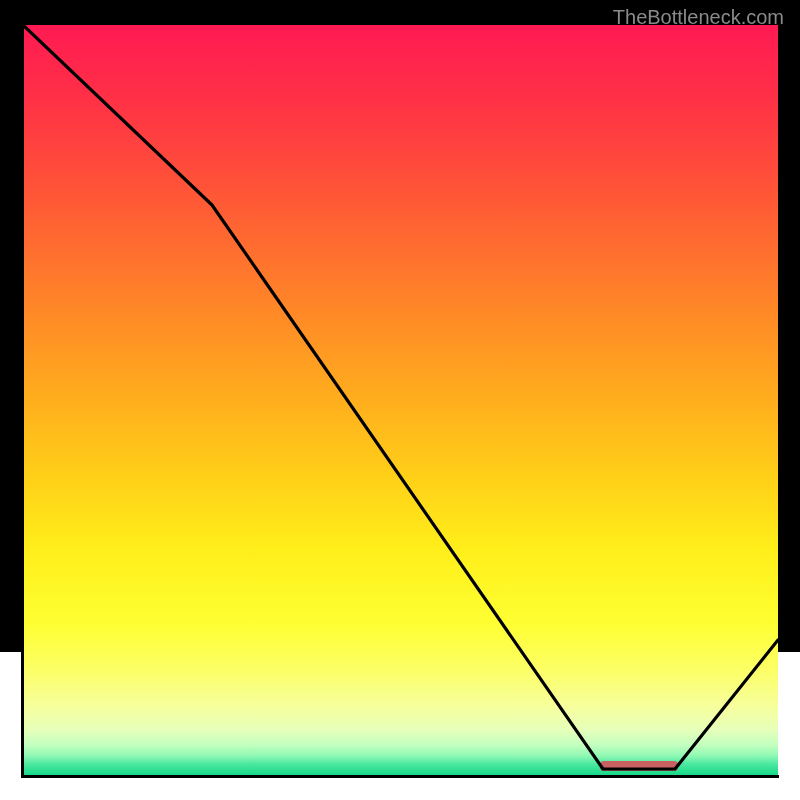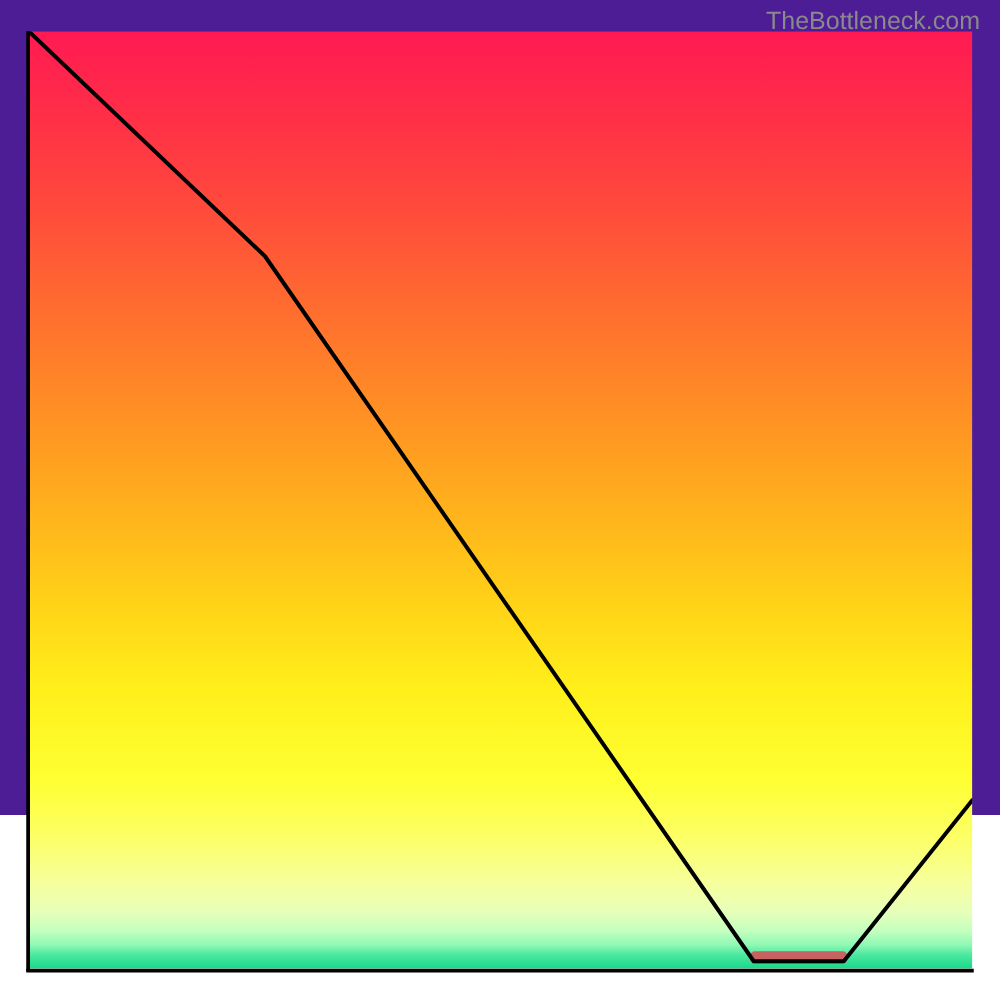--- a/index.html
+++ b/index.html
@@ -7,21 +7,21 @@
     padding: 0;
     width: 800px;
     height: 800px;
     overflow: hidden;
     font-family: Arial, sans-serif;
   }
   .container {
     position: relative;
     width: 800px;
     height: 652px;
-    background: #4c1d95;
+    background: #000000;
   }
   .watermark {
     position: absolute;
     top: 6px;
     right: 16px;
     font-size: 20px;
     color: #8a8a8a;
     z-index: 10;
     font-family: Arial, sans-serif;
   }

